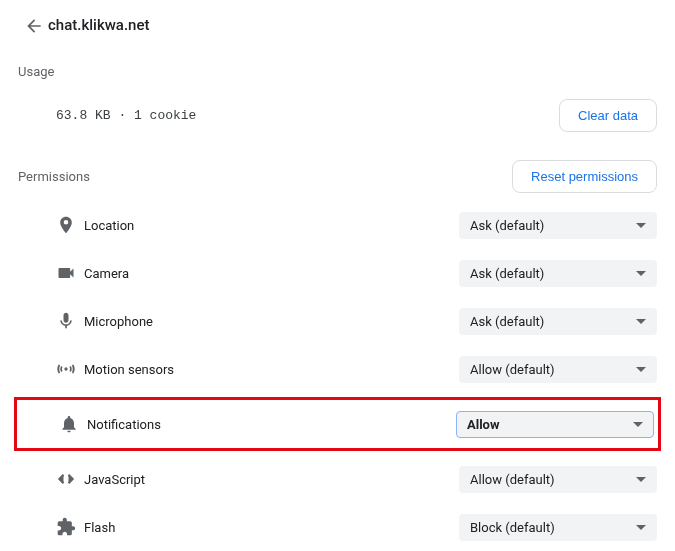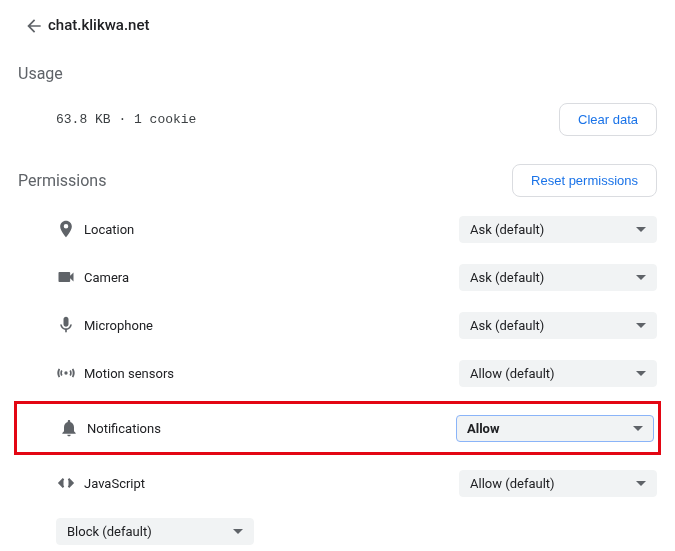--- a/index.html
+++ b/index.html
@@ -24,21 +24,21 @@
       fill: #5f6368;
       cursor: pointer;
     }
     .site-name {
       font-size: 15px;
       color: #202124;
       font-weight: 500;
     }
     .section-label {
       padding: 20px 0 8px 18px;
-      font-size: 16px;
+      font-size: 13px;
       color: #5f6368;
     }
     .usage-row {
       display: flex;
       align-items: center;
       justify-content: space-between;
       padding: 12px 18px 12px 56px;
     }
     .usage-text {
       font-size: 13px;
@@ -218,17 +218,23 @@
       </svg>
     <span class="perm-label">JavaScript</span>
   </div>
   <div class="perm-select">
     <span>Allow (default)</span>
     <span class="chevron"></span>
   </div>
 </div>
 
 <div class="perm-row">
+  <div class="perm-left">
+    <svg class="perm-icon" viewBox="0 0 24 24">
+        <path d="M20.5 11H19V7c0-1.1-.9-2-2-2h-4V3.5C13 2.12 11.88 1 10.5 1S8 2.12 8 3.5V5H4c-1.1 0-2 .9-2 2v3.8h1.5c1.49 0 2.7 1.21 2.7 2.7s-1.21 2.7-2.7 2.7H2V20c0 1.1.9 2 2 2h3.8v-1.5c0-1.49 1.21-2.7 2.7-2.7 1.49 0 2.7 1.21 2.7 2.7V22H17c1.1 0 2-.9 2-2v-4h1.5c1.38 0 2.5-1.12 2.5-2.5S21.88 11 20.5 11z"></path>
+      </svg>
+    <span class="perm-label">Flash</span>
+  </div>
   <div class="perm-select">
     <span>Block (default)</span>
     <span class="chevron"></span>
   </div>
 </div>
 
 </body></html>

